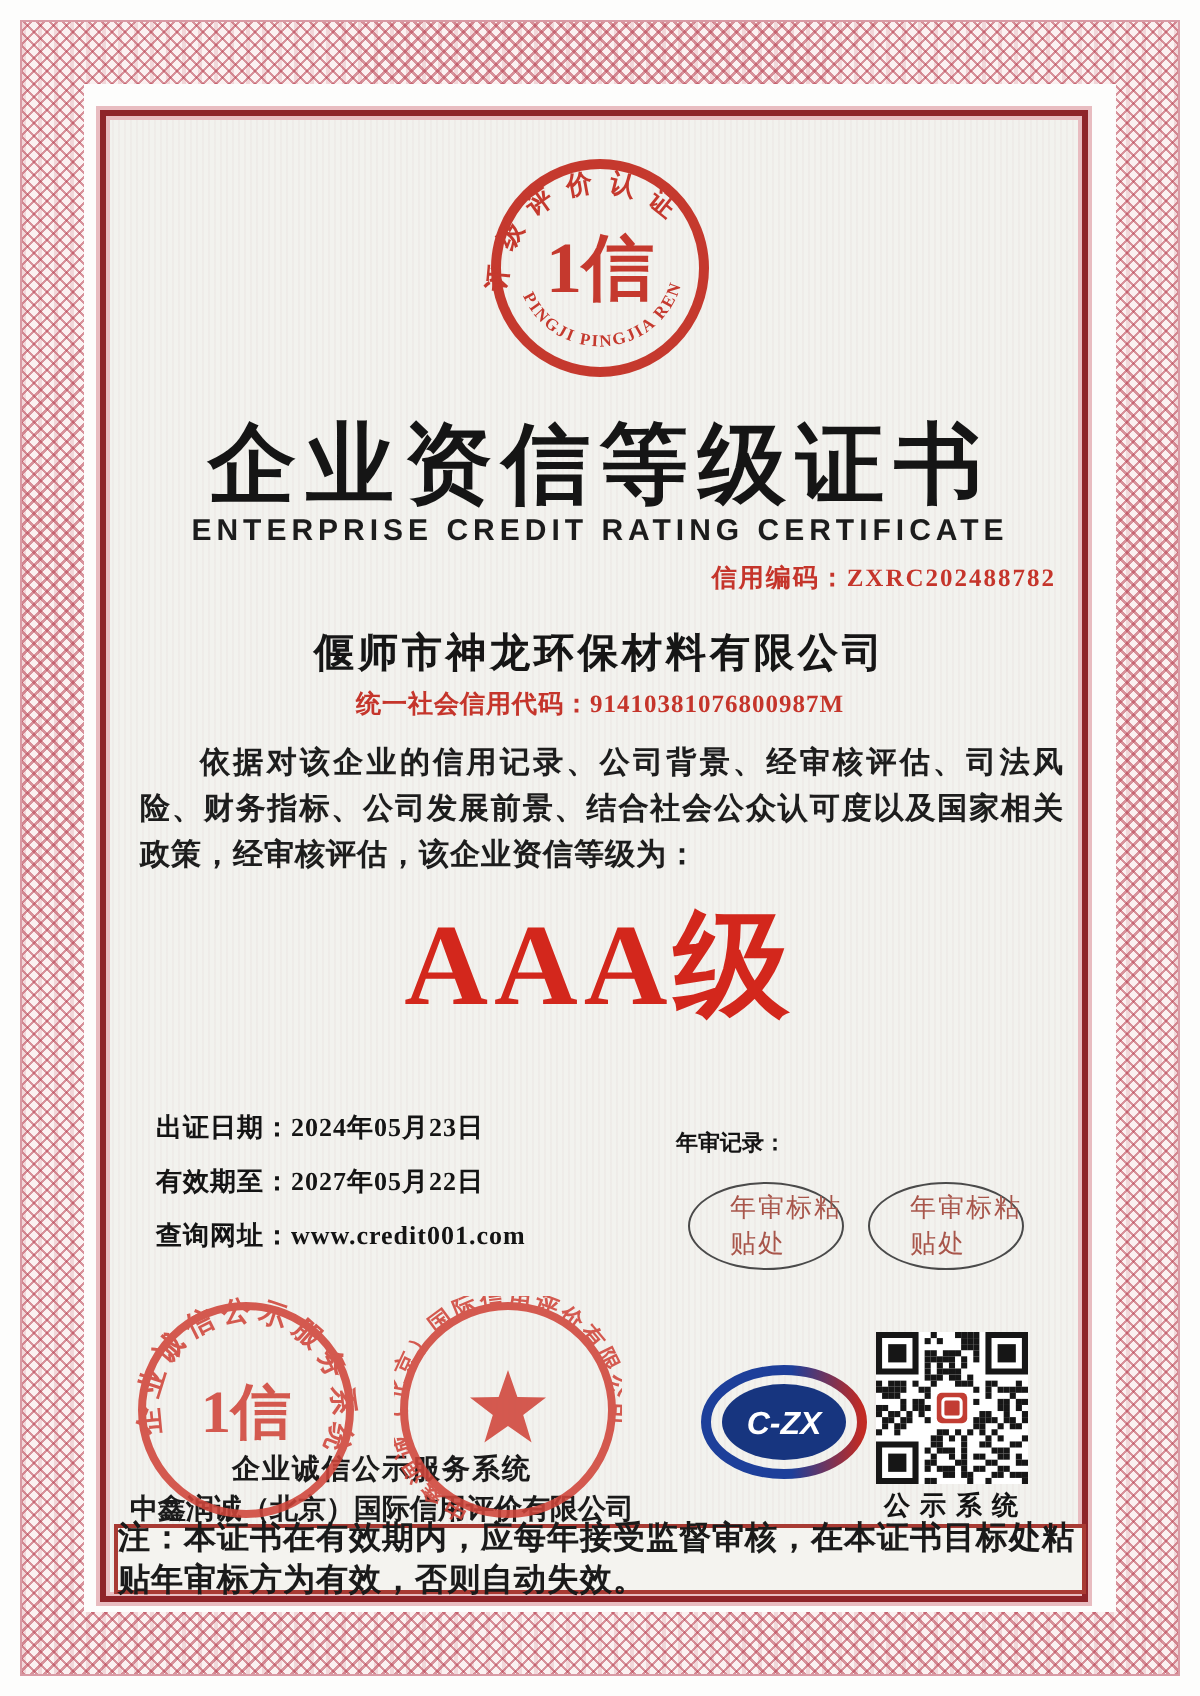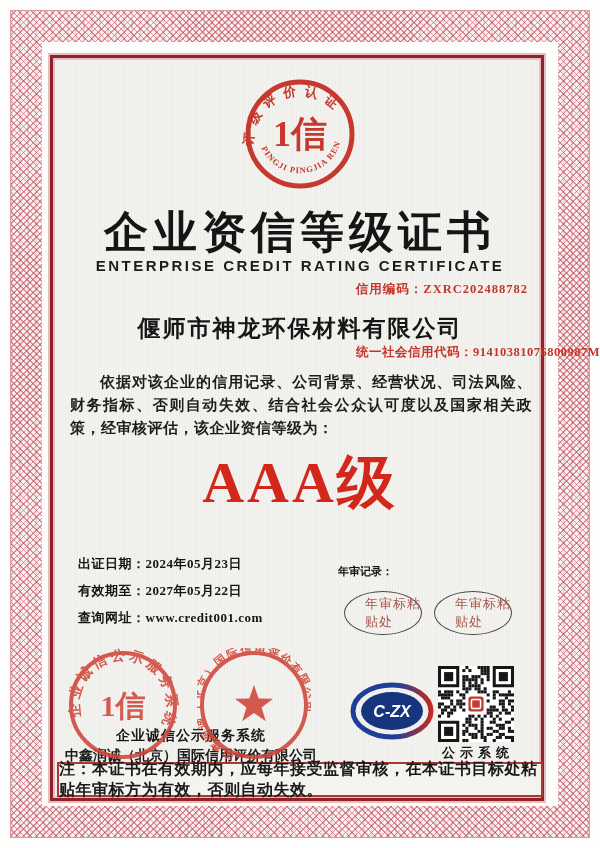--- a/index.html
+++ b/index.html
@@ -23,22 +23,22 @@
     background:
       repeating-linear-gradient(90deg, rgba(175,120,126,.05) 0 1px, transparent 1px 3px),
       #f2f2ee;}
 
   .abs{position:absolute;}
   .ctr{left:0;right:0;text-align:center;}
 
   .title{top:203px;font-size:44px;font-weight:bold;color:#151515;letter-spacing:5px;}
   .subtitle{top:257px;font-family:"Liberation Sans","DejaVu Sans",sans-serif;font-size:15px;font-weight:bold;color:#1c1c1c;letter-spacing:2.5px;}
   .code{top:281px;right:72px;font-size:12.5px;font-weight:bold;color:#c5352b;letter-spacing:1px;}
-  .company{top:313px;font-size:23px;font-weight:bold;color:#161616;letter-spacing:2px;}
-  .uscc{top:344px;font-size:12.5px;font-weight:bold;color:#c5352b;letter-spacing:.5px;text-align:right;}
+  .company{top:313px;font-size:20px;font-weight:bold;color:#161616;letter-spacing:2px;}
+  .uscc{top:344px;font-size:12.5px;font-weight:bold;color:#c5352b;letter-spacing:.5px;}
   .para{top:371px;left:70px;width:462px;font-size:15px;line-height:23px;font-weight:bold;color:#1d1d1d;text-align:justify;text-indent:2em;letter-spacing:.5px;}
   .rating{top:444px;font-size:58px;font-weight:bold;color:#d3271c;letter-spacing:3px;}
 
   .info{left:78px;top:555px;font-size:13px;font-weight:bold;color:#141414;}
   .info .row{margin-bottom:9px;letter-spacing:.5px;}
 
   .annual-label{left:338px;top:564px;font-size:11px;font-weight:bold;color:#141414;}
   .sticker{border:1.5px solid #4a4a4a;border-radius:50%;width:76px;height:42px;top:591px;
     display:flex;align-items:center;justify-content:center;background:transparent;}
   .sticker span{font-size:13px;color:#a8554a;letter-spacing:1px;padding-left:20px;}
@@ -88,21 +88,21 @@
   <div class="abs ctr title">企业资信等级证书</div>
   <div class="abs ctr subtitle">ENTERPRISE CREDIT RATING CERTIFICATE</div>
 
   <div class="abs code">
     <span>信用编码：</span><span>ZXRC202488782</span>
   </div>
 
   <div class="abs ctr company">偃师市神龙环保材料有限公司</div>
   <div class="abs ctr uscc">统一社会信用代码：91410381076800987M</div>
 
-  <div class="abs para">依据对该企业的信用记录、公司背景、经营状况、司法风险、财务指标、否则自动失效、结合社会公众认可度以及国家相关政策，经审核评估，该企业资信等级为：</div>
+  <div class="abs para">依据对该企业的信用记录、公司背景、经审核评估、司法风险、财务指标、公司发展前景、结合社会公众认可度以及国家相关政策，经审核评估，该企业资信等级为：</div>
 
   <div class="abs ctr rating">AAA级</div>
 
   <div class="abs info">
     <div class="row">
       <span>出证日期：</span><span>2024年05月23日</span>
     </div>
     <div class="row">
       <span>有效期至：</span><span>2027年05月22日</span>
     </div>

